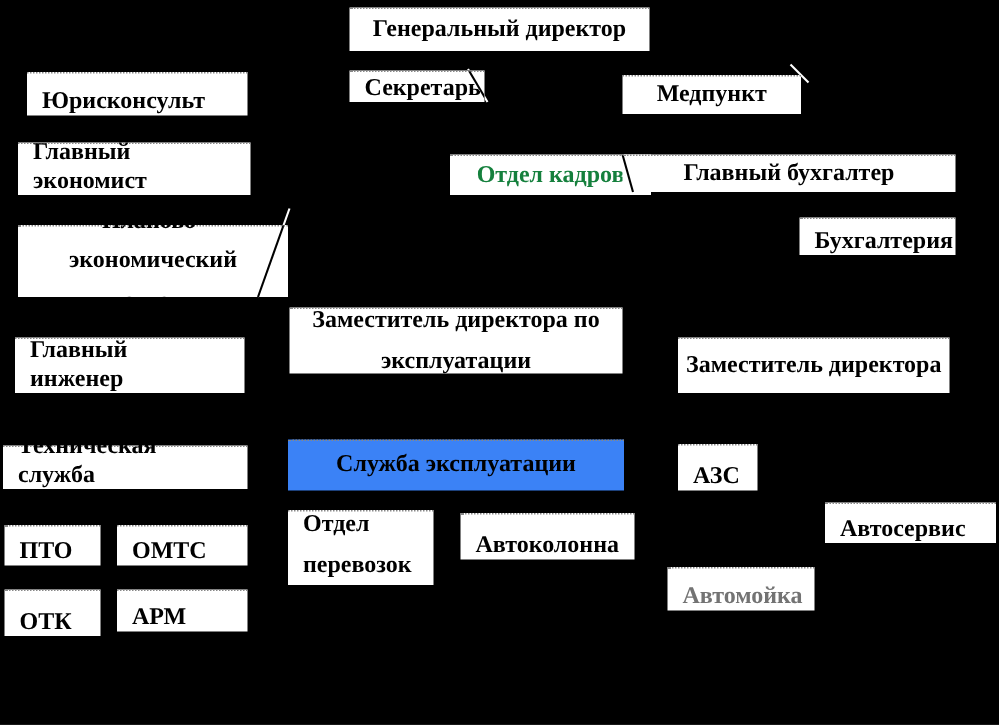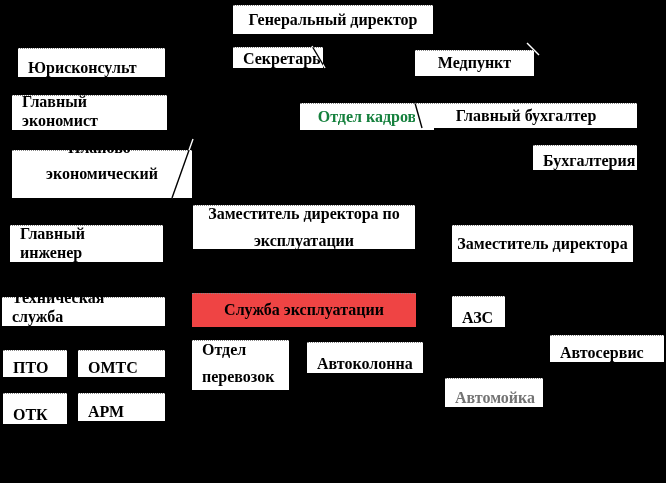--- a/index.html
+++ b/index.html
@@ -47,21 +47,21 @@
       <div class="org-box center" style="left: 263px; top: 103px; width: 134px; height: 27px; background: rgb(255, 255, 255); color: #15803d; margin-left: 37px;"><span class="lbl">Отдел кадров</span></div>
       <div class="org-box center" style="left: 415px; top: 103px; width: 222px; height: 25px; background: rgb(255, 255, 255); color: rgb(0, 0, 0);"><span class="lbl">Главный бухгалтер</span></div>
       <div class="org-box left" style="left: 533px; top: 145px; width: 104px; height: 25px; background: rgb(255, 255, 255); color: rgb(0, 0, 0);"><span class="lbl">Бухгалтерия</span></div>
       <div class="org-box center two-line" style="left: 12px; top: 150px; width: 180px; height: 48px; background: rgb(255, 255, 255); color: rgb(0, 0, 0);"><span class="lbl">Планово-экономический
 отдел</span></div>
       <div class="org-box center two-line" style="left: 193px; top: 205px; width: 222px; height: 44px; background: rgb(255, 255, 255); color: rgb(0, 0, 0);"><span class="lbl">Заместитель директора по
 эксплуатации</span></div>
       <div class="org-box center" style="left: 452px; top: 225px; width: 181px; height: 37px; background: rgb(255, 255, 255); color: rgb(0, 0, 0);"><span class="lbl">Заместитель директора</span></div>
       <div class="org-box left" style="left: 10px; top: 225px; width: 153px; height: 37px; background: rgb(255, 255, 255); color: rgb(0, 0, 0);"><span class="lbl">Главный инженер</span></div>
       <div class="org-box left" style="left: 2px; top: 297px; width: 163px; height: 29px; background: rgb(255, 255, 255); color: rgb(0, 0, 0);"><span class="lbl">Техническая служба</span></div>
-      <div class="org-box center" style="left: 192px; top: 293px; width: 224px; height: 34px; background: #ef4444; color: rgb(0, 0, 0);"><span class="lbl">Служба эксплуатации</span></div>
+      <div class="org-box center" style="left: 192px; top: 293px; width: 224px; height: 34px; background: #3b82f6; color: rgb(0, 0, 0);"><span class="lbl">Служба эксплуатации</span></div>
       <div class="org-box left" style="left: 452px; top: 296px; width: 53px; height: 31px; background: rgb(255, 255, 255); color: rgb(0, 0, 0);"><span class="lbl">АЗС</span></div>
       <div class="org-box left two-line" style="left: 192px; top: 340px; width: 97px; height: 50px; background: rgb(255, 255, 255); color: rgb(0, 0, 0);"><span class="lbl">Отдел
 перевозок</span></div>
       <div class="org-box left" style="left: 307px; top: 342px; width: 116px; height: 31px; background: rgb(255, 255, 255); color: rgb(0, 0, 0);"><span class="lbl">Автоколонна</span></div>
       <div class="org-box left" style="left: 550px; top: 335px; width: 114px; height: 27px; background: rgb(255, 255, 255); color: rgb(0, 0, 0);"><span class="lbl">Автосервис</span></div>
       <div class="org-box left" style="left: 445px; top: 378px; width: 98px; height: 29px; background: rgb(255, 255, 255); color: #737373;"><span class="lbl">Автомойка</span></div>
       <div class="org-box left" style="left: 3px; top: 350px; width: 64px; height: 27px; background: rgb(255, 255, 255); color: rgb(0, 0, 0);"><span class="lbl">ПТО</span></div>
       <div class="org-box left" style="left: 78px; top: 350px; width: 87px; height: 27px; background: rgb(255, 255, 255); color: rgb(0, 0, 0);"><span class="lbl">ОМТС</span></div>
       <div class="org-box left" style="left: 3px; top: 393px; width: 64px; height: 31px; background: rgb(255, 255, 255); color: rgb(0, 0, 0);"><span class="lbl">ОТК</span></div>
       <div class="org-box left" style="left: 78px; top: 393px; width: 87px; height: 28px; background: rgb(255, 255, 255); color: rgb(0, 0, 0);"><span class="lbl">АРМ</span></div>

